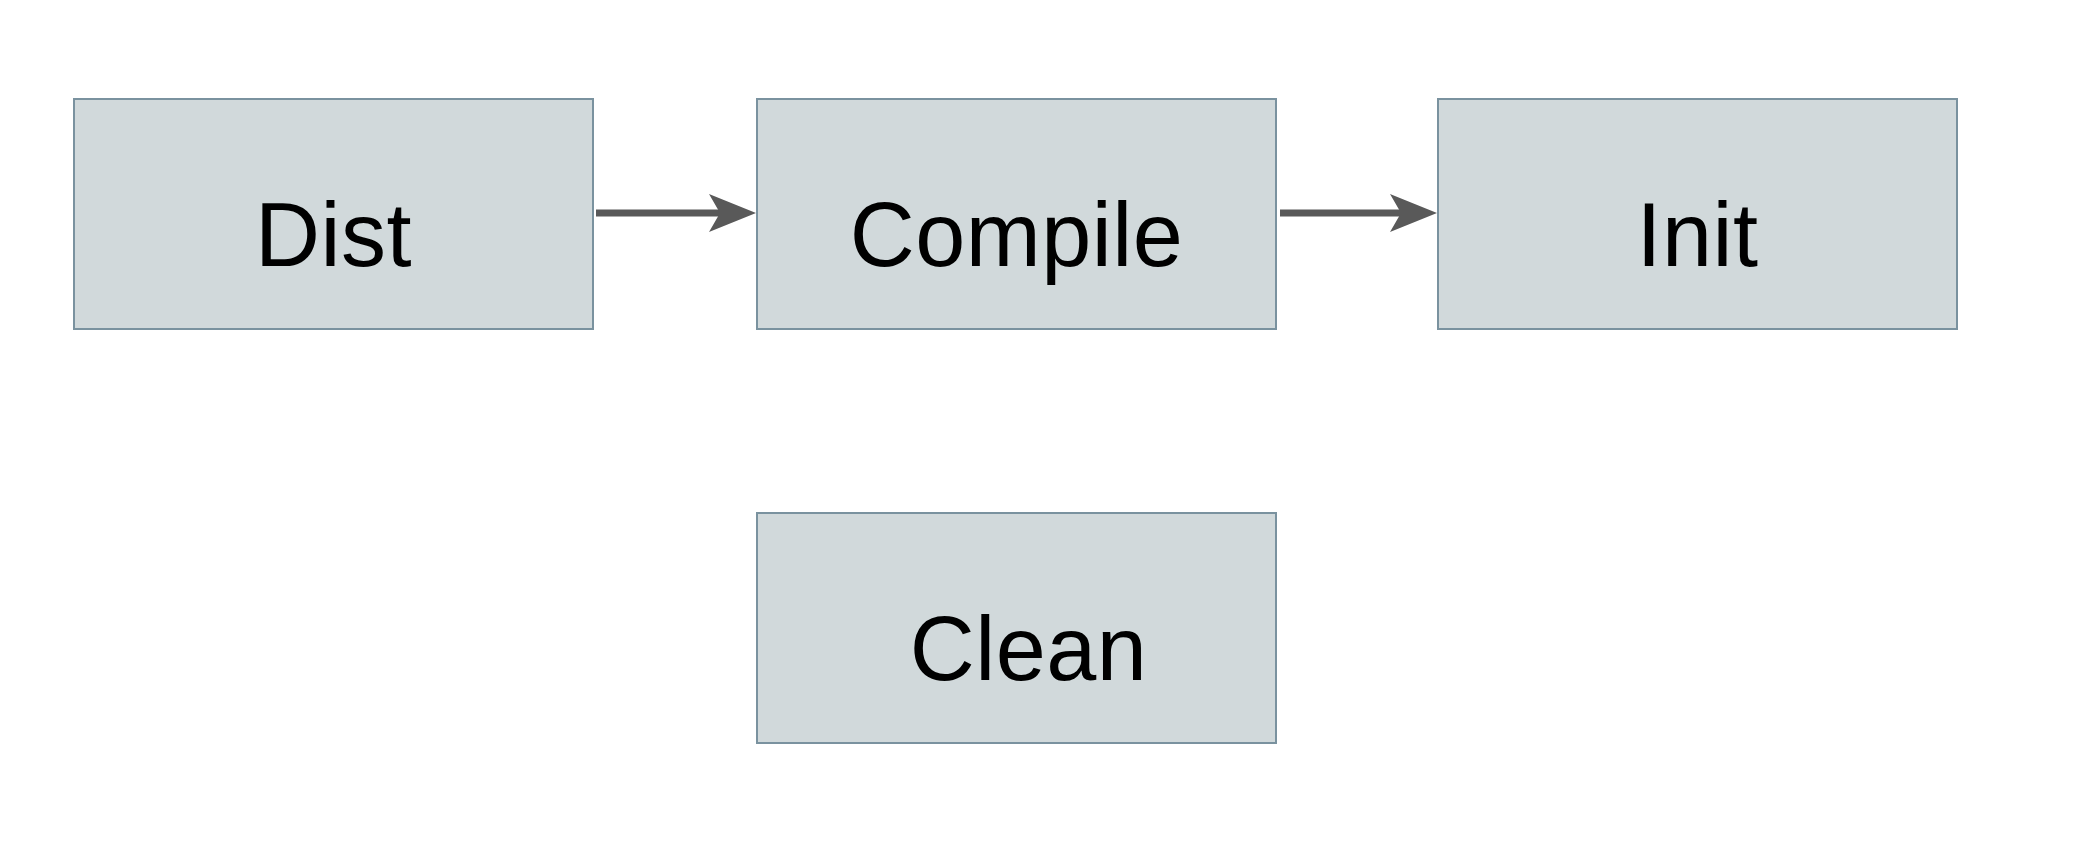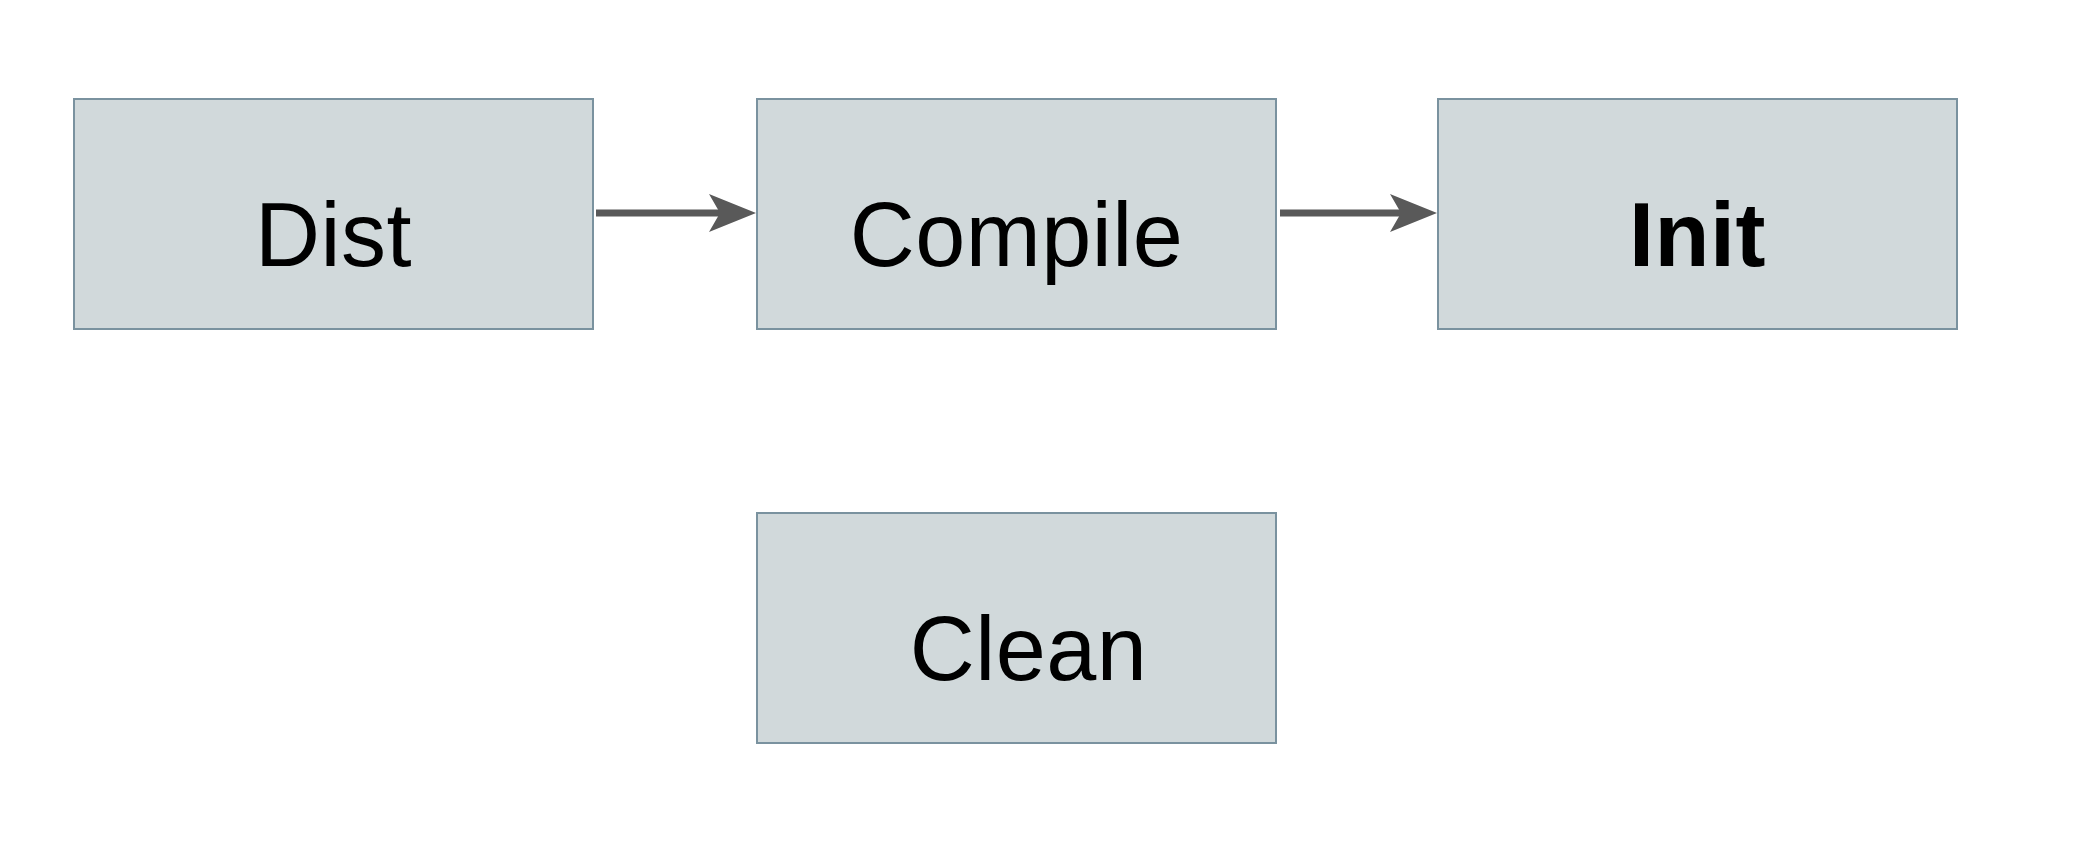--- a/index.html
+++ b/index.html
@@ -40,21 +40,21 @@
     font-size: 90px;
     line-height: 1;
     color: var(--label-text);
     letter-spacing: 0.5px;
     white-space: nowrap;
     padding-bottom: 6px; 
     margin-top: 48px;
   }
   #node-dist    { left: 73px;   top: 98px; }
   #node-compile { left: 756px;  top: 98px; align-items: center; }
-  #node-init    { left: 1437px; top: 98px; font-weight: bold; }
+  #node-init    { left: 1437px; top: 98px; }
   #node-clean   { left: 756px;  top: 512px; padding-left: 24px; }
   .edge-layer {
     position: absolute;
     left: 0; top: 0;
     width: 2078px;
     height: 848px;
     pointer-events: none;
   }
   .edge line {
     stroke: var(--arrow);

